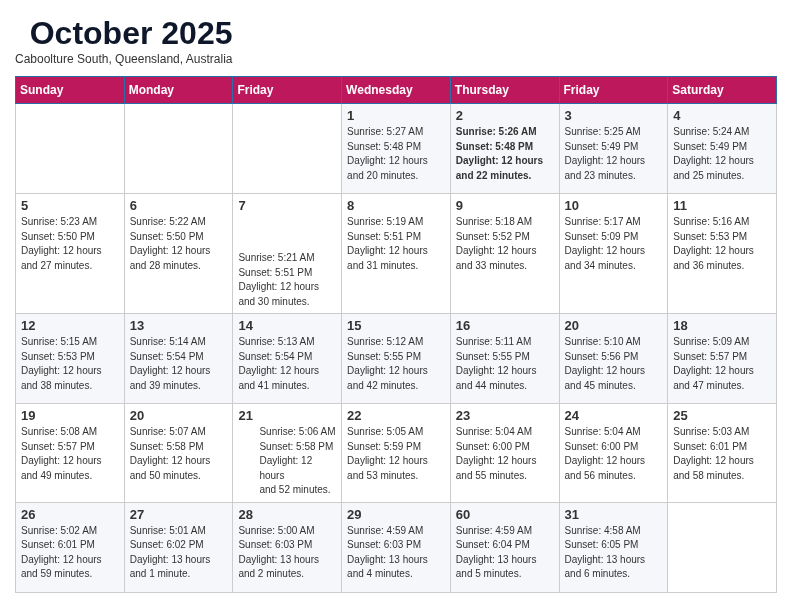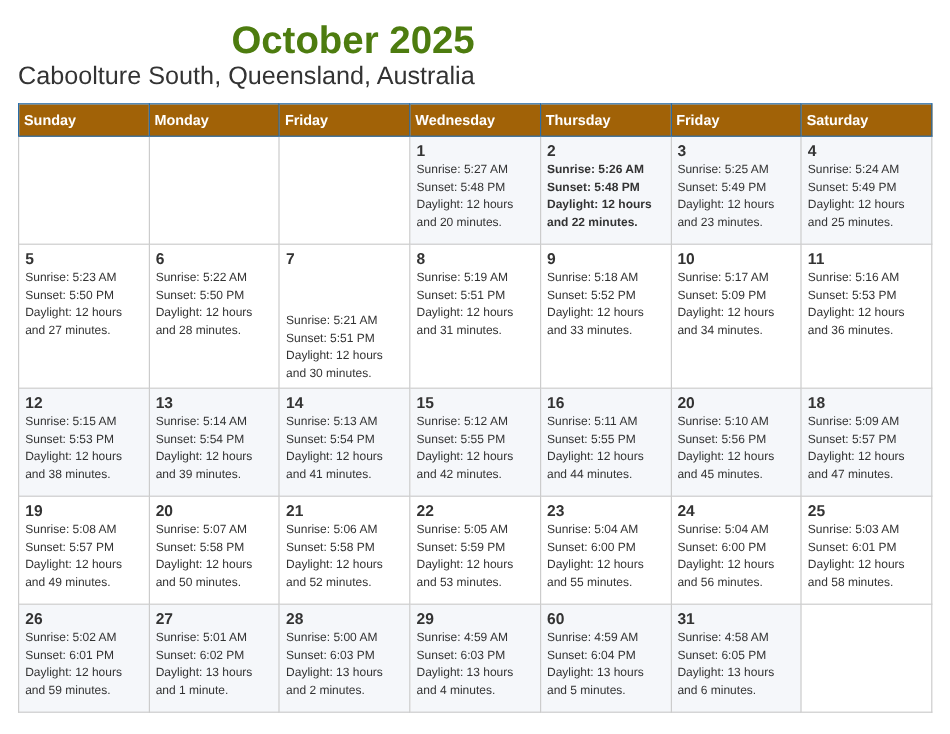--- a/index.html
+++ b/index.html
@@ -31,33 +31,33 @@
     .logo-icon {
       width: 28px;
       height: 28px;
     }
     .title-block {
       text-align: right;
     }
     .month-title {
       font-size: 32px;
       font-weight: bold;
-      color: #4d7c0f;
+      color: #0f172a;
     }
     .location-title {
-      font-size: 21px;
+      font-size: 12px;
       color: #333;
     }
     table {
       width: 100%;
       border-collapse: collapse;
       table-layout: fixed;
     }
     thead tr th {
-      background-color: #a16207;
+      background-color: #be185d;
       color: #fff;
       font-size: 12px;
       font-weight: bold;
       padding: 6px 4px;
       text-align: left;
       border: 1px solid #2a6da8;
     }
     tbody tr td {
       border: 1px solid #ccc;
       vertical-align: top;
@@ -257,21 +257,21 @@
         </td>
         <td>
           <span class="day-num">20</span>
           <div class="day-info" style="white-space: pre-line;">Sunrise: 5:07 AM
 Sunset: 5:58 PM
 Daylight: 12 hours
 and 50 minutes.</div>
         </td>
         <td>
           <span class="day-num">21</span>
-          <div class="day-info" style="white-space: pre-line;">Sunrise: 5:06 AM
+          <div class="day-info" style="white-space: pre-line; margin-left: 21px;">Sunrise: 5:06 AM
 Sunset: 5:58 PM
 Daylight: 12 hours
 and 52 minutes.</div>
         </td>
         <td>
           <span class="day-num">22</span>
           <div class="day-info" style="white-space: pre-line;">Sunrise: 5:05 AM
 Sunset: 5:59 PM
 Daylight: 12 hours
 and 53 minutes.</div>

